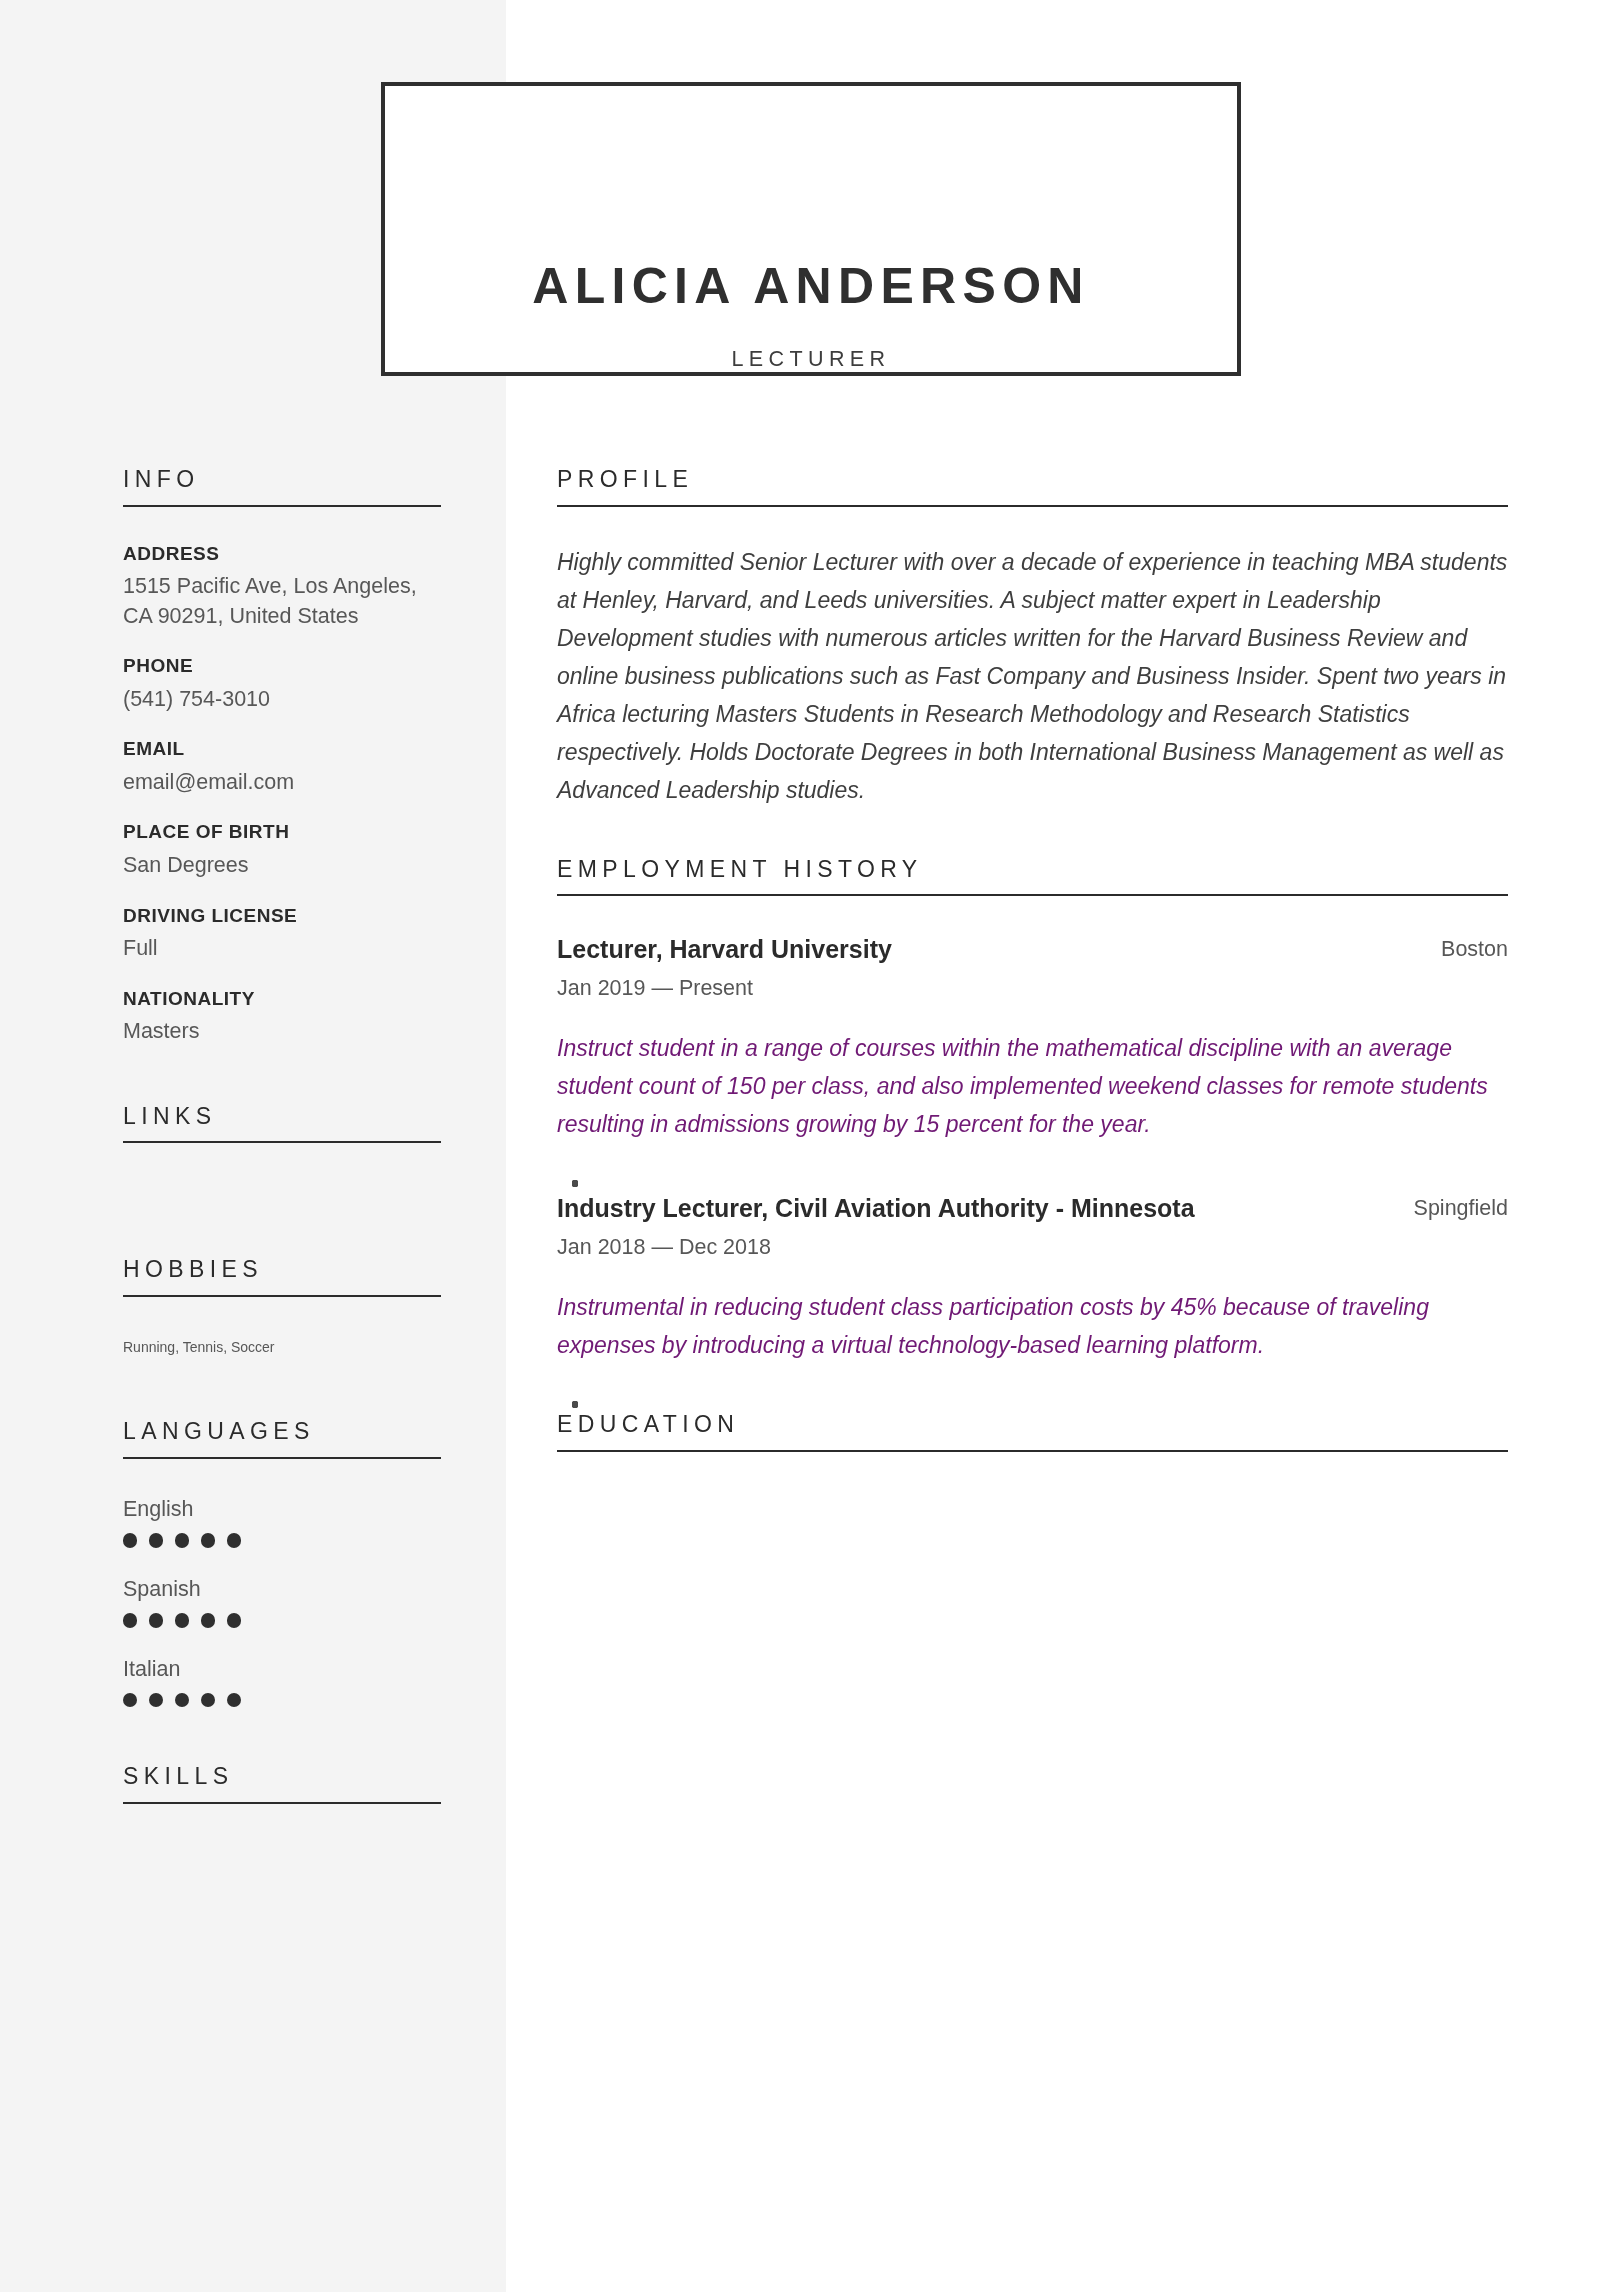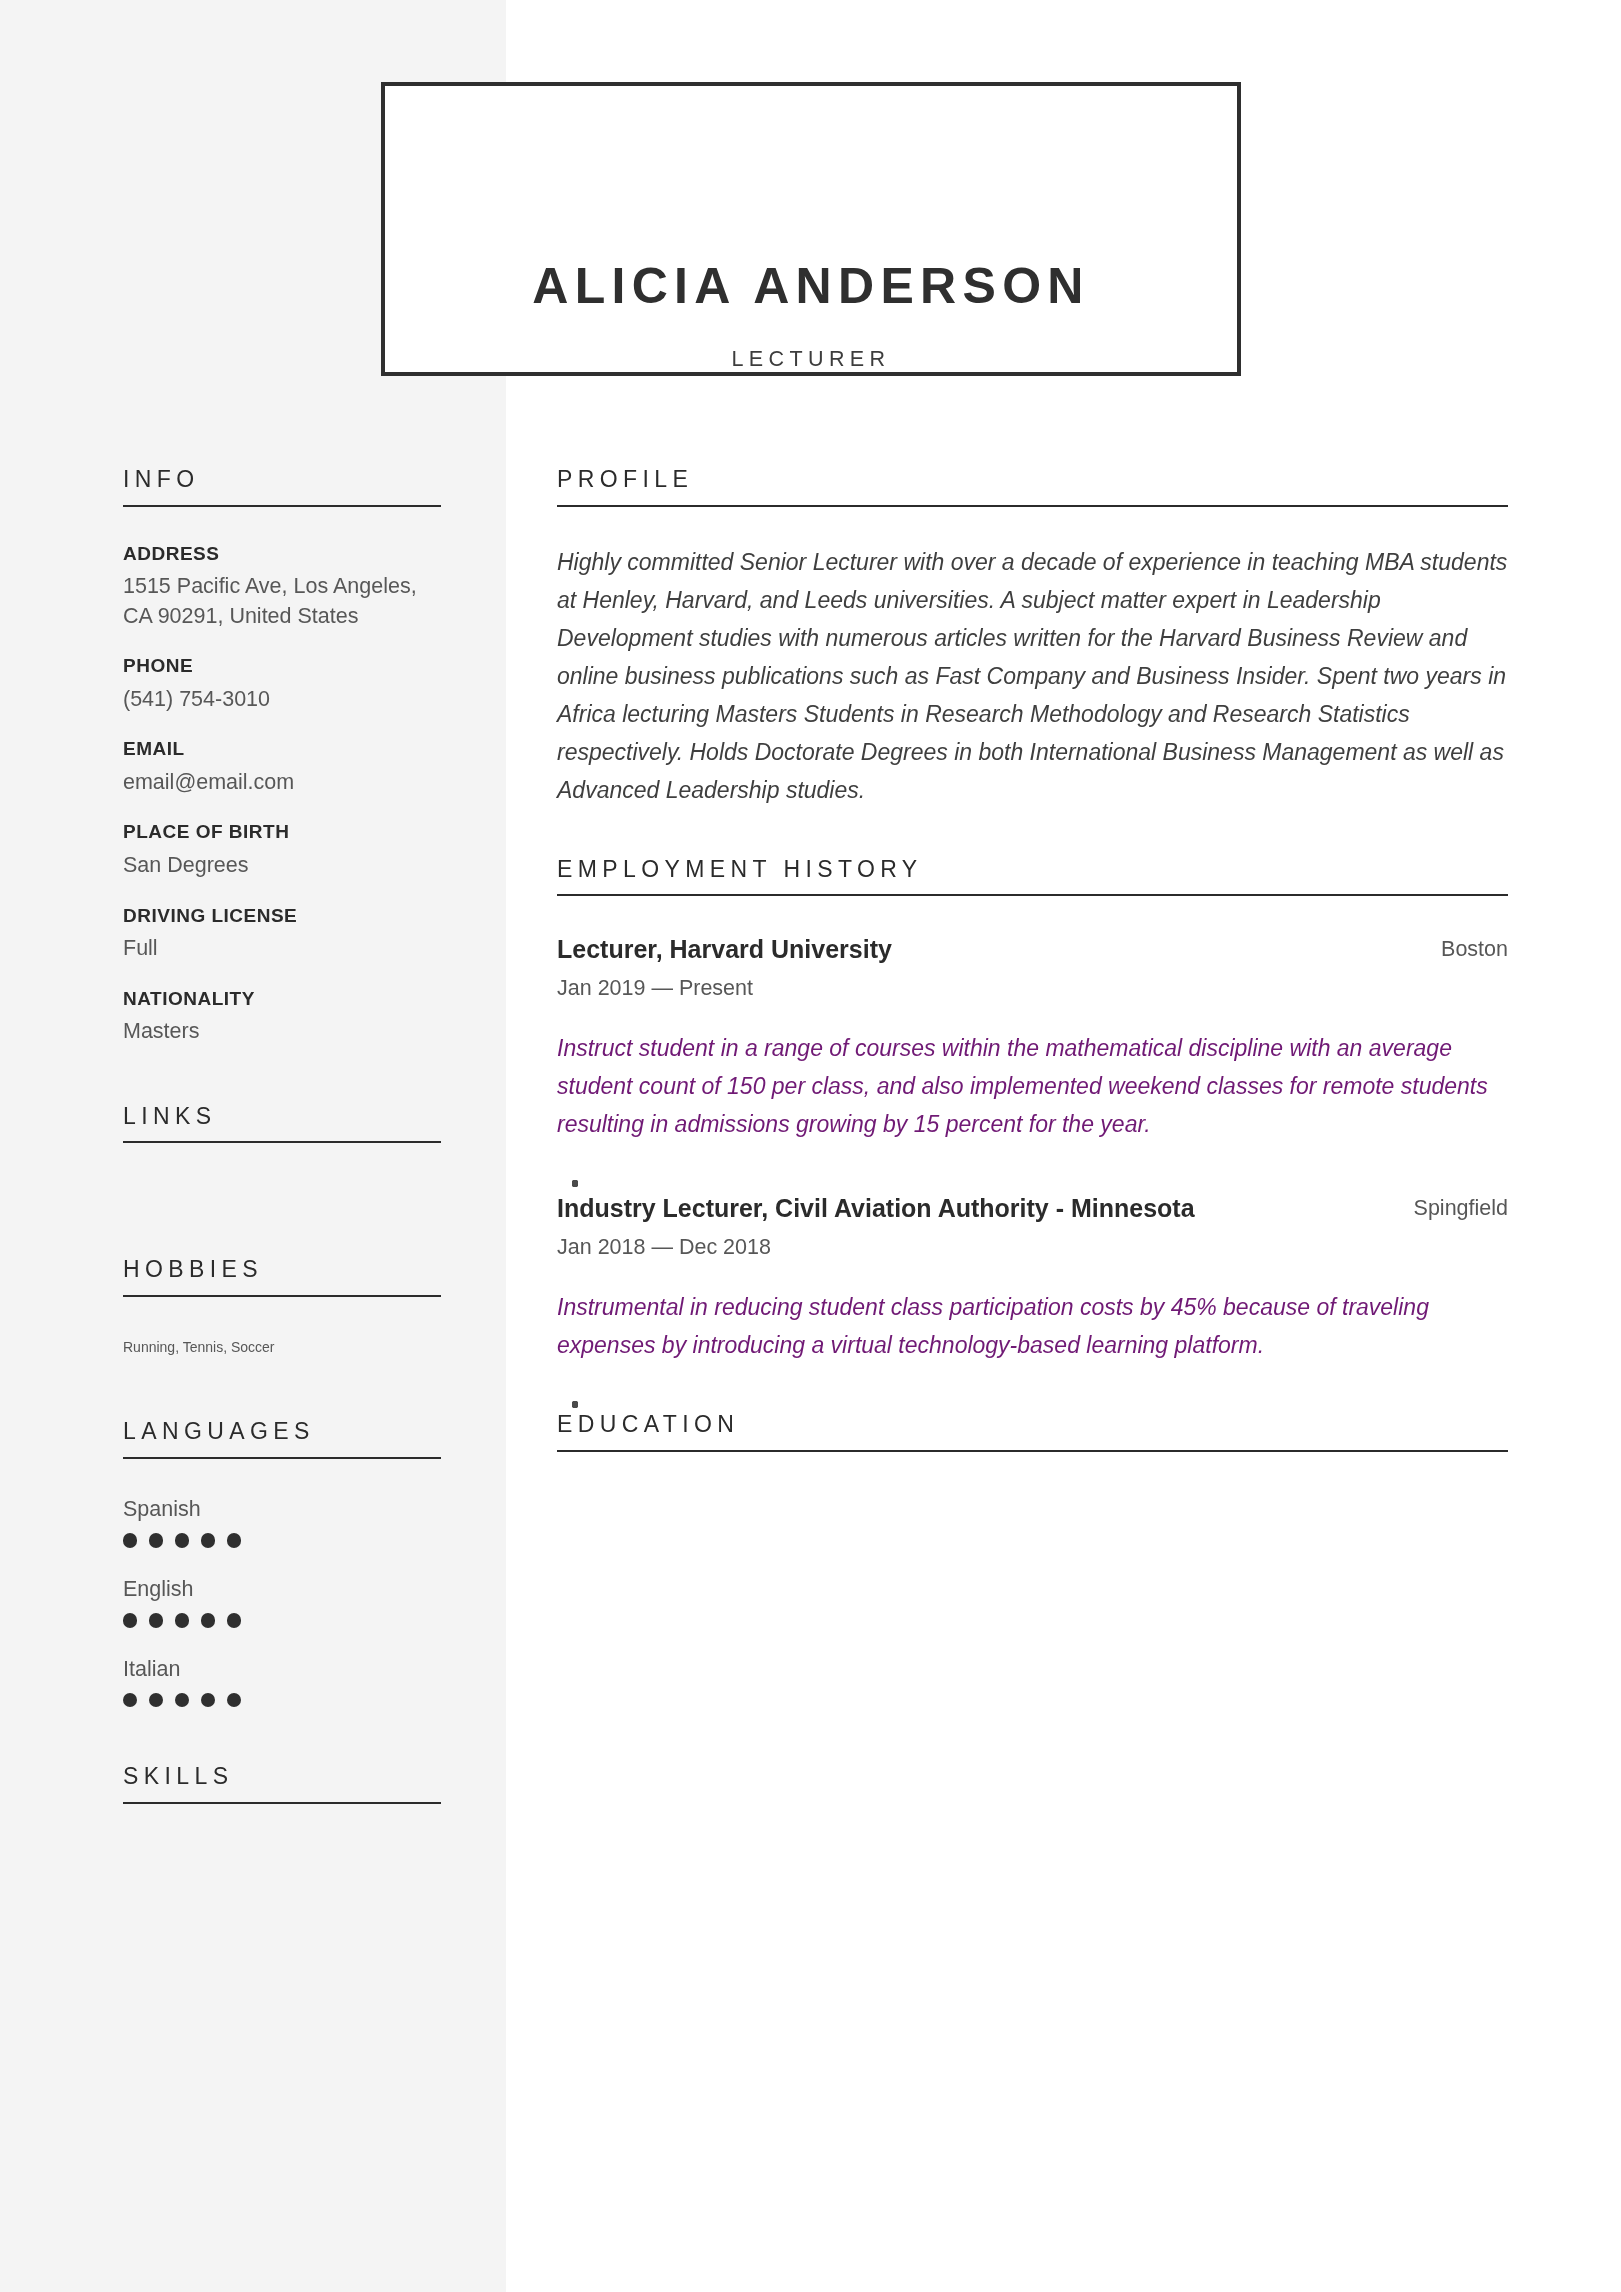--- a/index.html
+++ b/index.html
@@ -146,25 +146,25 @@
     <section class="sb-section">
       <h2 class="sb-heading">HOBBIES</h2>
       <div class="hobbies-text">Running, Tennis, Soccer</div>
     </section>
 
     <section class="sb-section">
       <h2 class="sb-heading">LANGUAGES</h2>
       <div>
 
       <div class="lang">
+            <div class="lang-name">English</div>
+            <div class="lang-dots"><span class="dot"></span><span class="dot"></span><span class="dot"></span><span class="dot"></span><span class="dot"></span></div>
+          </div>
+          <div class="lang">
             <div class="lang-name">Spanish</div>
-            <div class="lang-dots"><span class="dot"></span><span class="dot"></span><span class="dot"></span><span class="dot"></span><span class="dot"></span></div>
-          </div>
-          <div class="lang">
-            <div class="lang-name">English</div>
             <div class="lang-dots"><span class="dot"></span><span class="dot"></span><span class="dot"></span><span class="dot"></span><span class="dot"></span></div>
           </div>
           <div class="lang">
             <div class="lang-name">Italian</div>
             <div class="lang-dots"><span class="dot"></span><span class="dot"></span><span class="dot"></span><span class="dot"></span><span class="dot"></span></div>
           </div>
         </div>
     </section>
 
     <section class="sb-section">

